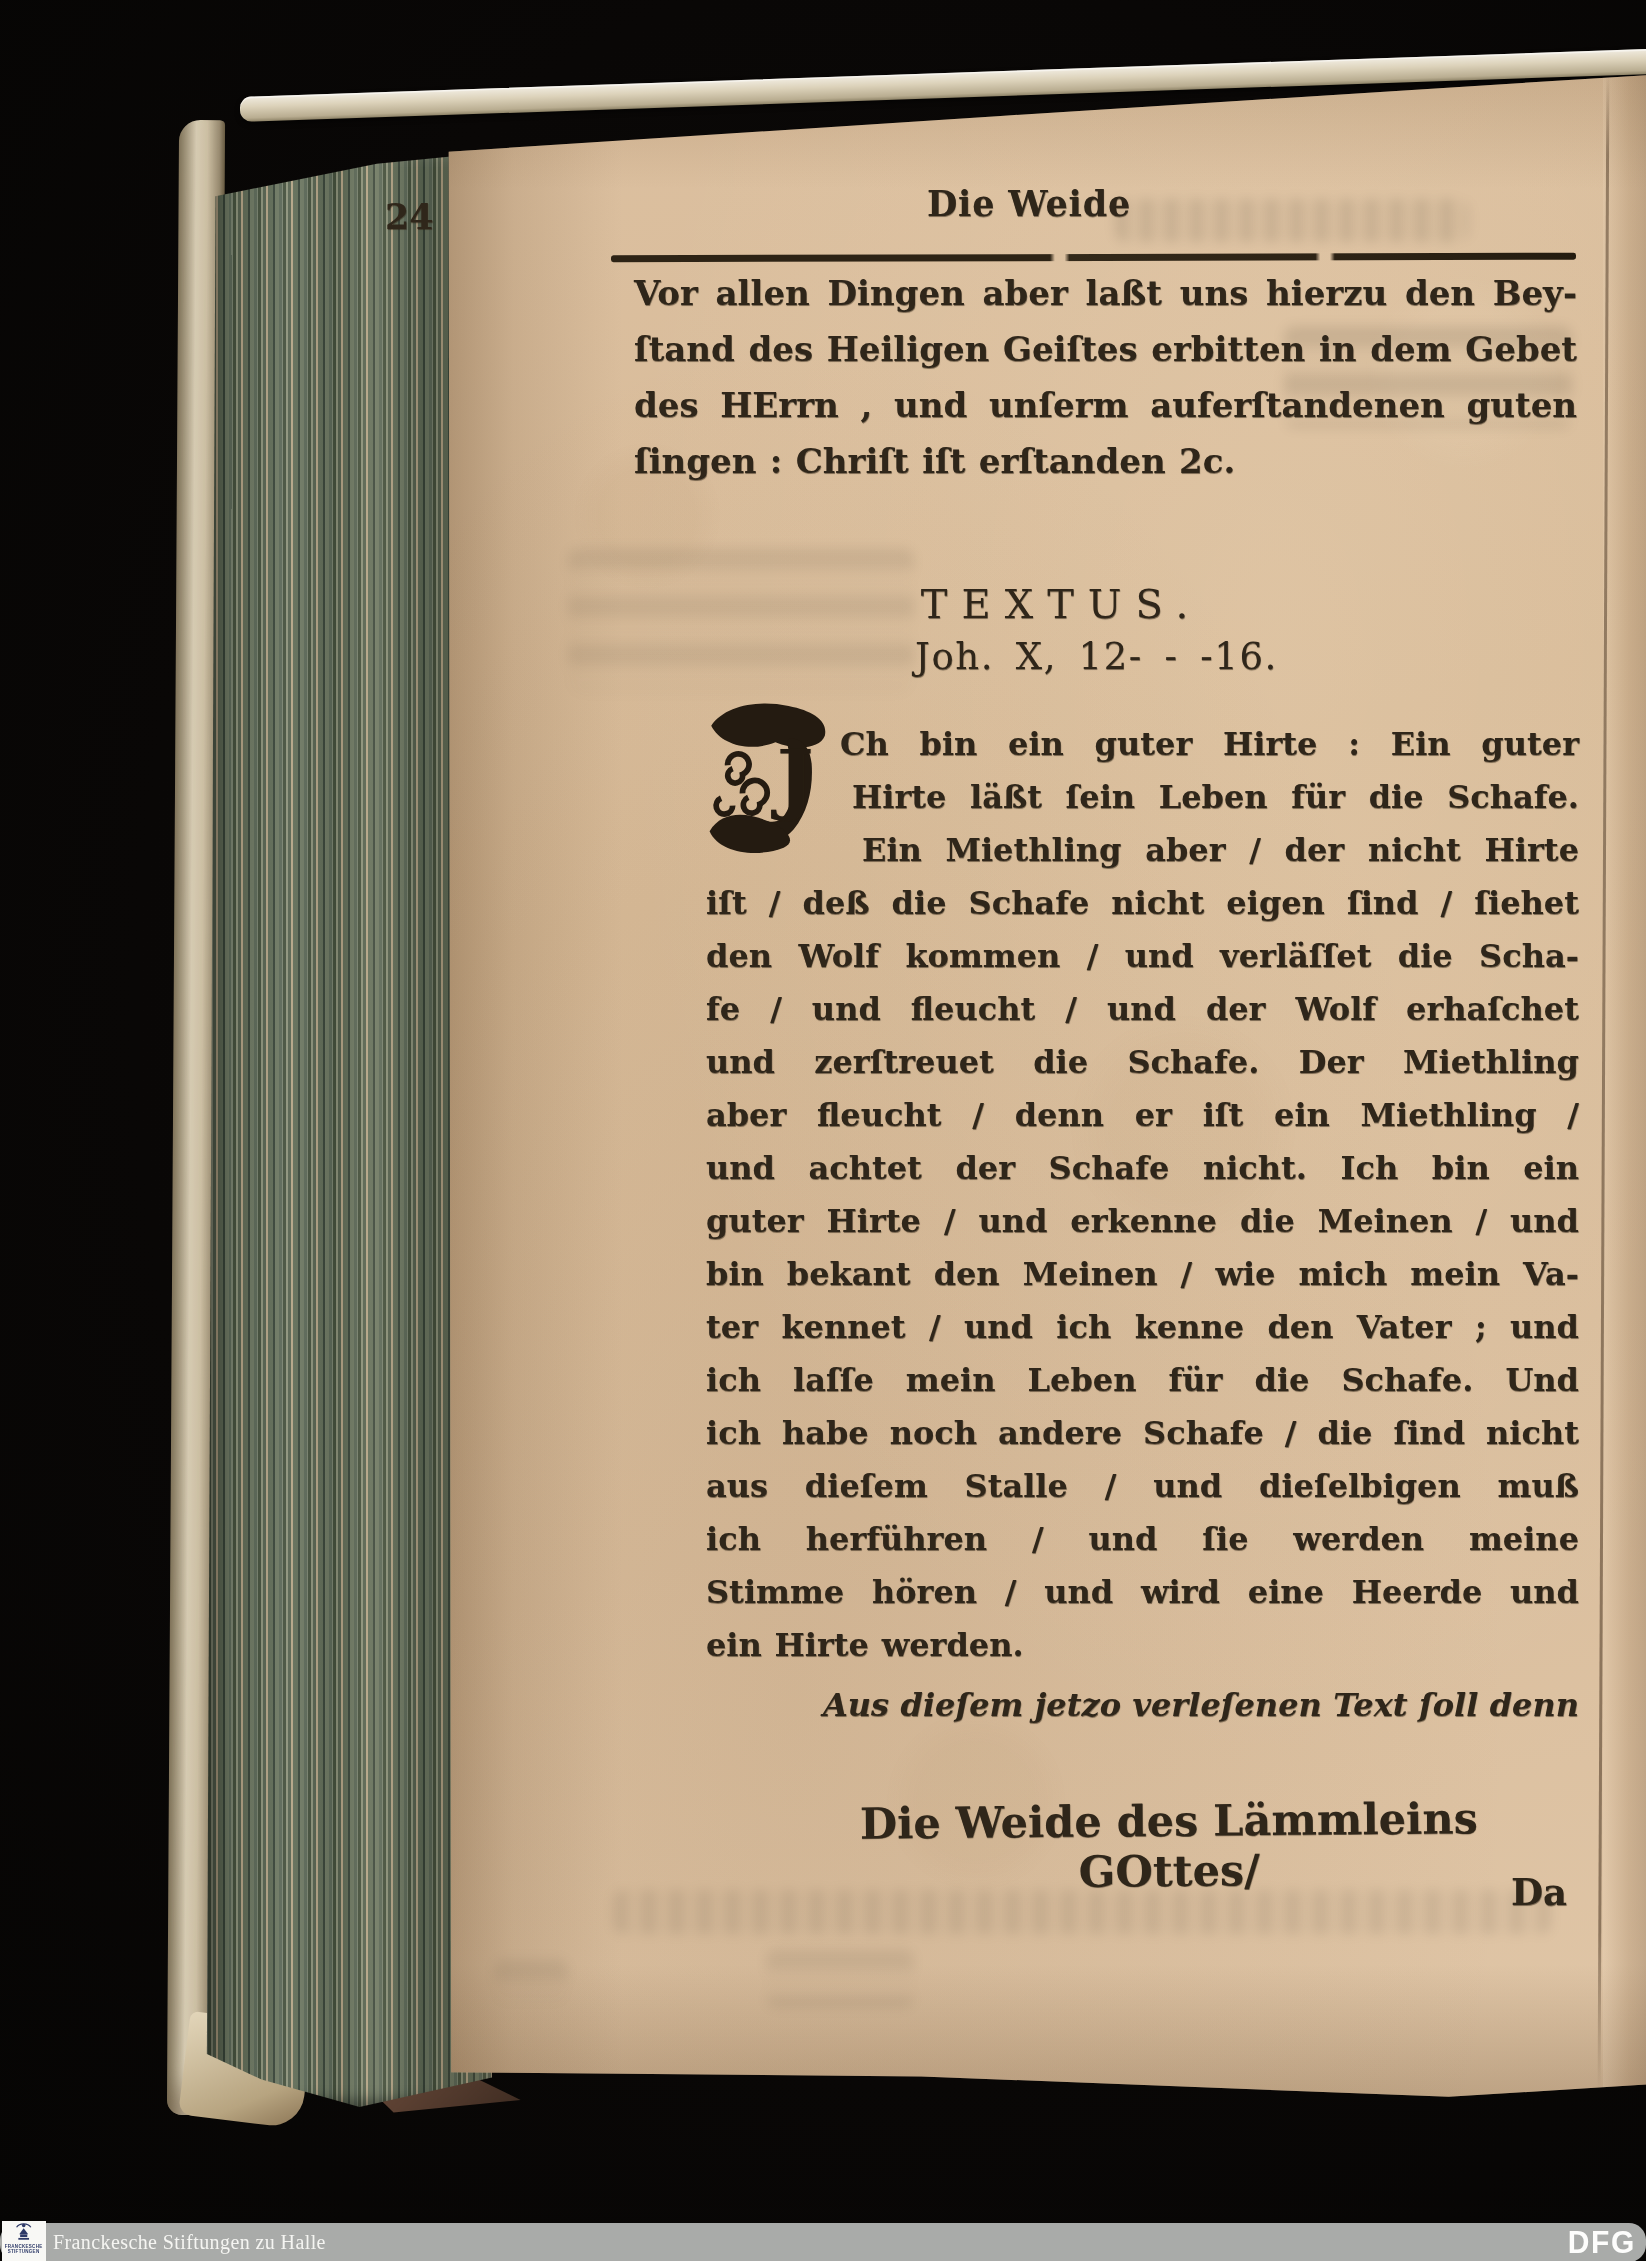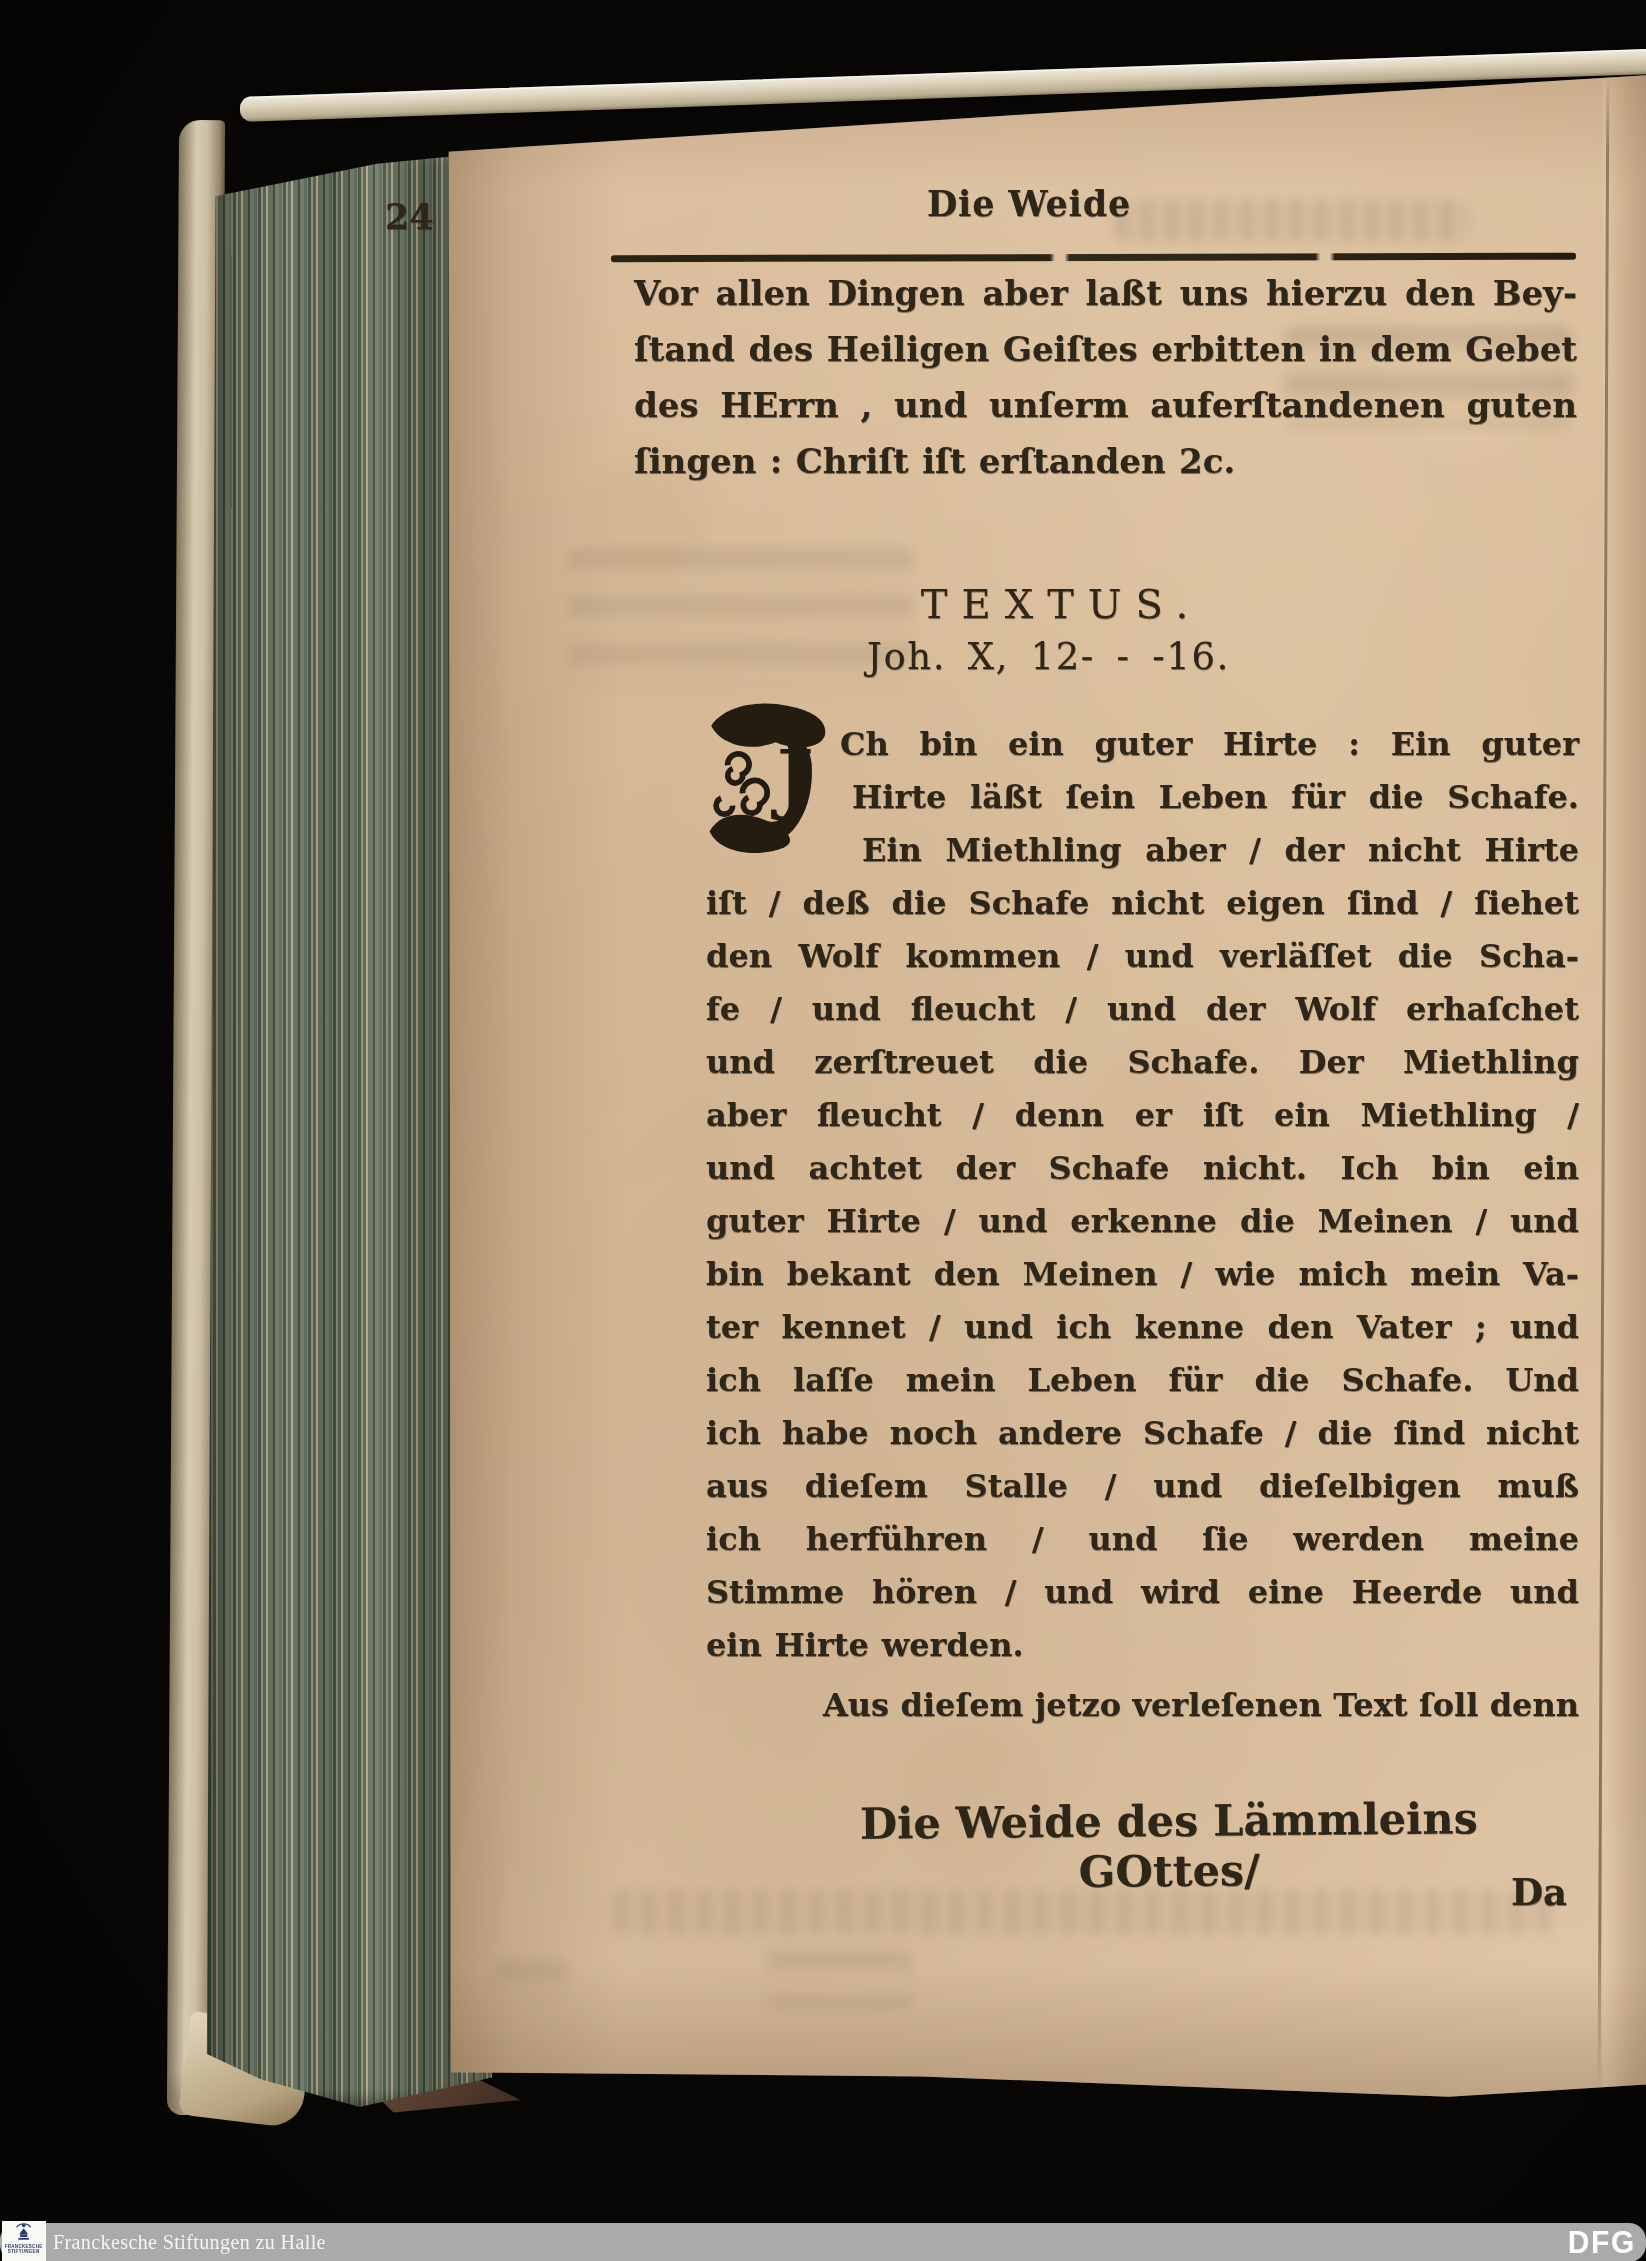--- a/index.html
+++ b/index.html
@@ -58,31 +58,31 @@
   .ink{text-shadow:0.4px 0.6px 0.7px rgba(48,36,22,.55);}
   .pagenum{left:385px;top:196px;font-size:35px;font-weight:bold;}
   .runtitle{left:856px;top:183px;width:346px;text-align:center;font-size:35px;font-weight:bold;letter-spacing:0.8px;}
   .rule{left:611px;top:254px;width:965px;height:7.4px;transform:rotate(-.15deg);
     background:linear-gradient(90deg,#2d2315 0%,#2d2315 45.5%,rgba(45,35,21,0) 46%,rgba(45,35,21,0) 47%,#33291a 47.5%,#2d2315 73%,rgba(45,35,21,0) 73.5%,rgba(45,35,21,0) 74.5%,#2d2315 75%,#241c10 100%);
     border-radius:2.5px;}
   .intro{left:634px;top:265px;width:943px;font-size:34px;font-weight:bold;}
   .intro .line{position:static;line-height:56px;text-align:justify;text-align-last:justify;word-spacing:1.6px;}
   .intro .line.last{text-align-last:left;}
   .textus{left:609px;top:581px;width:905px;text-align:center;font-size:40px;letter-spacing:14px;font-weight:normal;}
-  .textref{left:596px;top:635px;width:905px;text-align:center;font-size:37px;letter-spacing:1.6px;word-spacing:8.2px;font-weight:normal;}
+  .textref{left:644px;top:635px;width:905px;text-align:center;font-size:37px;letter-spacing:1.6px;word-spacing:8.2px;font-weight:normal;}
   .initial{position:absolute;left:703px;top:701px;width:135px;height:155px;}
   .quote{left:706px;top:718px;width:873px;font-size:32px;font-weight:bold;}
   .quote .line{position:static;line-height:53px;text-align:justify;text-align-last:justify;word-spacing:1.6px;}
   .quote .line.ind0{margin-left:134px;}
   .quote .line.ind1{margin-left:146px;}
   .quote .line.ind2{margin-left:156px;}
   .quote .line.last{text-align-last:left;}
   .closing{left:712px;top:1679px;width:867px;font-size:32px;font-weight:bold;}
   .closing .line{position:static;line-height:53px;}
-  .closing .line.first{margin-left:111px;text-align:justify;text-align-last:justify;}
+  .closing .line.first{margin-left:111px;text-align:justify;text-align-last:justify;font-style:italic;}
   .secthead{left:774px;top:1796px;width:790px;text-align:center;font-size:43px;font-weight:bold;transform:rotate(-.5deg);}
   .catchword{left:1511px;top:1870px;font-size:37px;font-weight:bold;}
   
   .smudge{filter:blur(5.8px);opacity:.42;border-radius:10px;
     background:repeating-linear-gradient(180deg, rgba(92,80,62,.38) 0 21.4px, rgba(92,80,62,.06) 21.4px 48px);}
   .s1{left:1115px;top:199px;width:354px;height:43px;background:repeating-linear-gradient(90deg, rgba(92,80,62,.40) 0 13px, rgba(92,80,62,.08) 13px 25px);}
   .s2{left:1284px;top:326px;width:288px;height:102px;}
   .s3{left:568px;top:548px;width:346px;height:145px;opacity:.32;}
   .s4{left:613px;top:1890px;width:938px;height:44px;background:repeating-linear-gradient(90deg, rgba(92,80,62,.36) 0 15px, rgba(92,80,62,.07) 15px 28px);opacity:.38;}
   .s5{left:766px;top:1949px;width:148px;height:59px;opacity:.30;}

